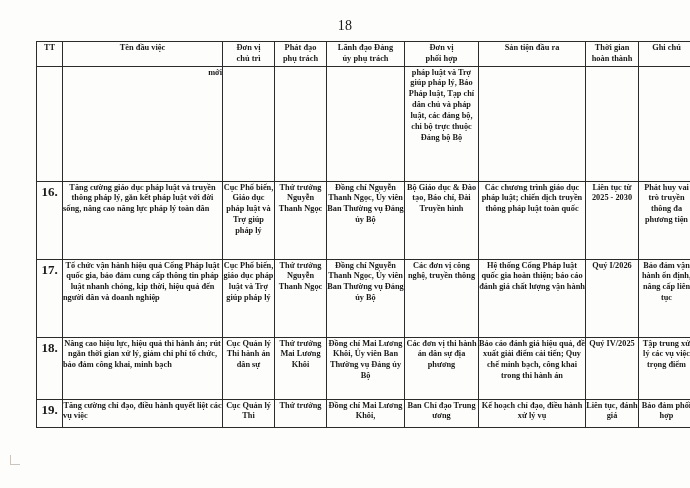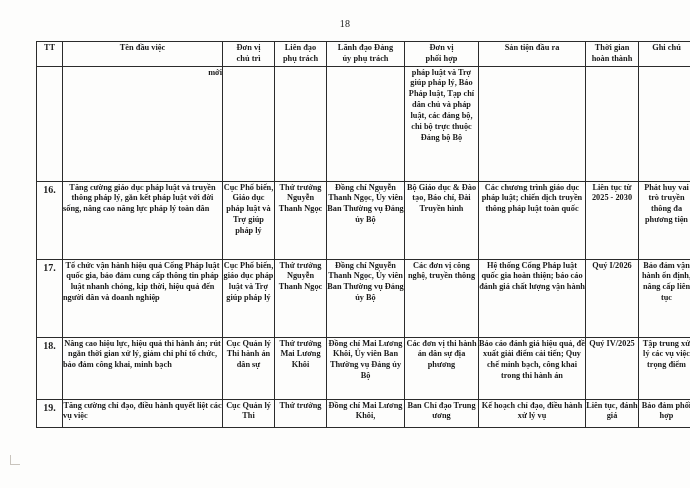--- a/index.html
+++ b/index.html
@@ -22,21 +22,21 @@
     position: relative;
     box-sizing: border-box;
     background: #fdfdfc;
   }
   .page-number {
     position: absolute;
     top: 18px;
     left: 0;
     width: 690px;
     text-align: center;
-    font-size: 10px;
+    font-size: 14px;
     letter-spacing: .2px;
   }
   .table-wrap {
     position: absolute;
     top: 41px;
     left: 36px;
     width: 619px;
   }
   table.doc-table {
     border-collapse: collapse;
@@ -57,21 +57,21 @@
     font-weight: bold;
     vertical-align: middle;
     padding: 3px 2px;
     font-size: 8.4px;
     line-height: 1.28;
   }
   td.num {
     text-align: center;
     vertical-align: middle;
     font-weight: bold;
-    font-size: 10px;
+    font-size: 13px;
   }
   td.task {
     text-align: justify;
     text-align-last: left;
     vertical-align: middle;
     padding: 2px 4px 2px 4px;
     hyphens: none;
   }
   td.mid {
     vertical-align: middle;
@@ -123,21 +123,21 @@
       </colgroup>
       <thead>
         <tr>
           <th>TT</th>
           <th>Tên đầu việc</th>
           <th>
             <span>Đơn vị</span><br>
             <span>chủ trì</span>
           </th>
           <th>
-            <span>Liên đạo</span><br>
+            <span>Phát đạo</span><br>
             <span>phụ trách</span>
           </th>
           <th>
             <span>Lãnh đạo Đảng</span><br>
             <span>ủy phụ trách</span>
           </th>
           <th>
             <span>Đơn vị</span><br>
             <span>phối hợp</span>
           </th>

